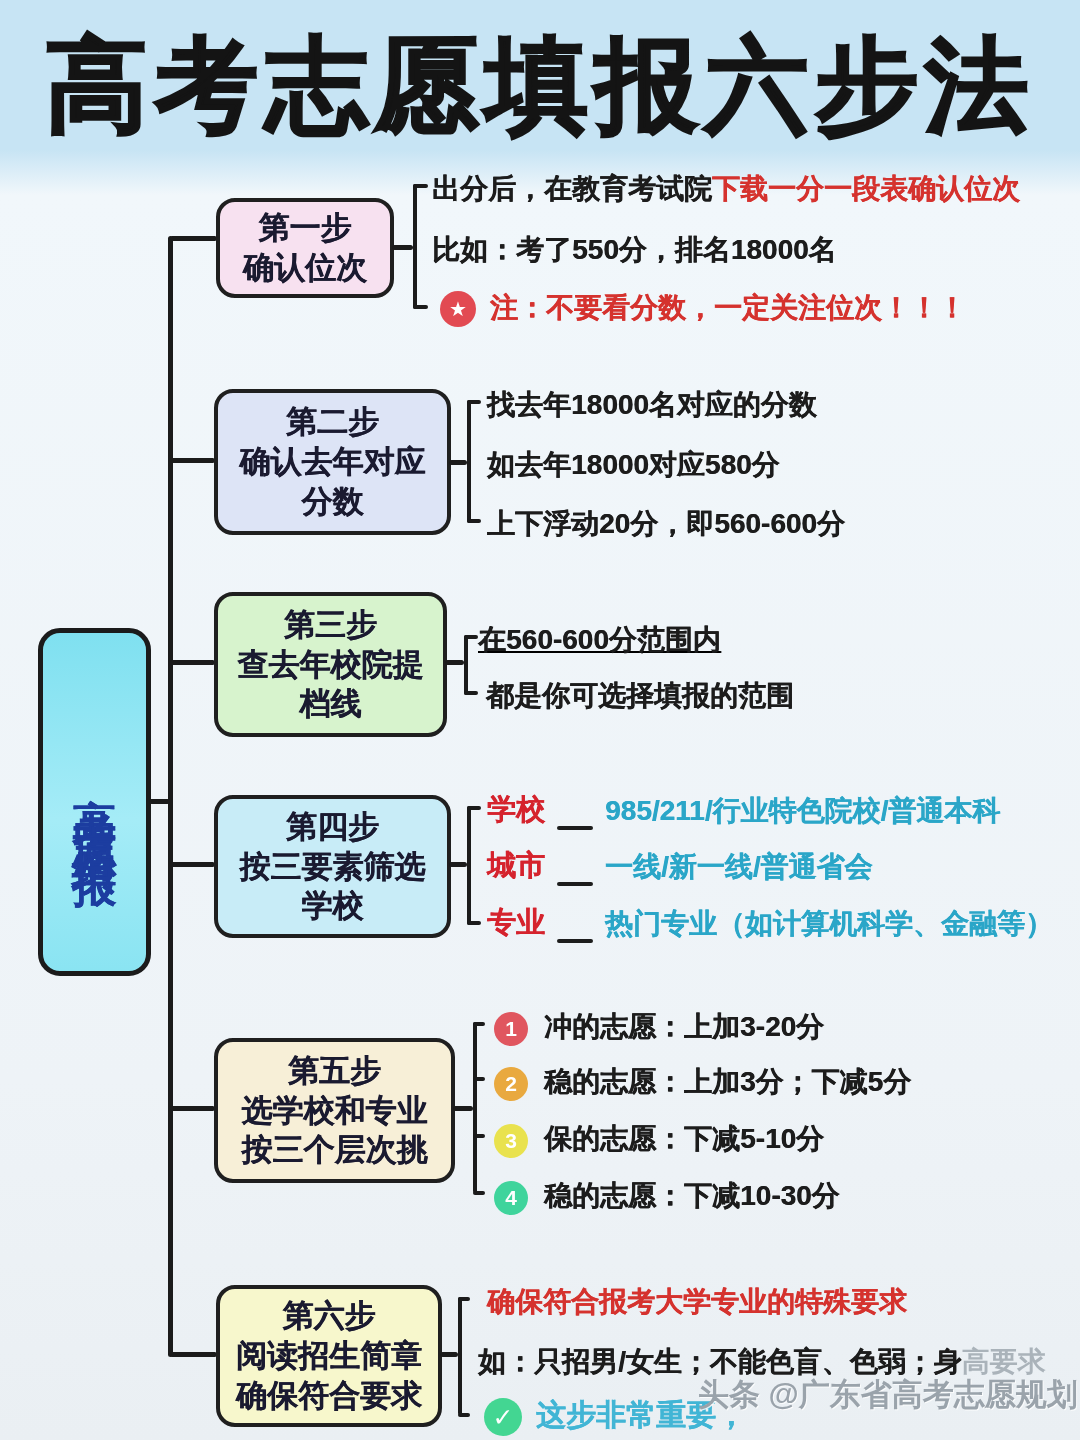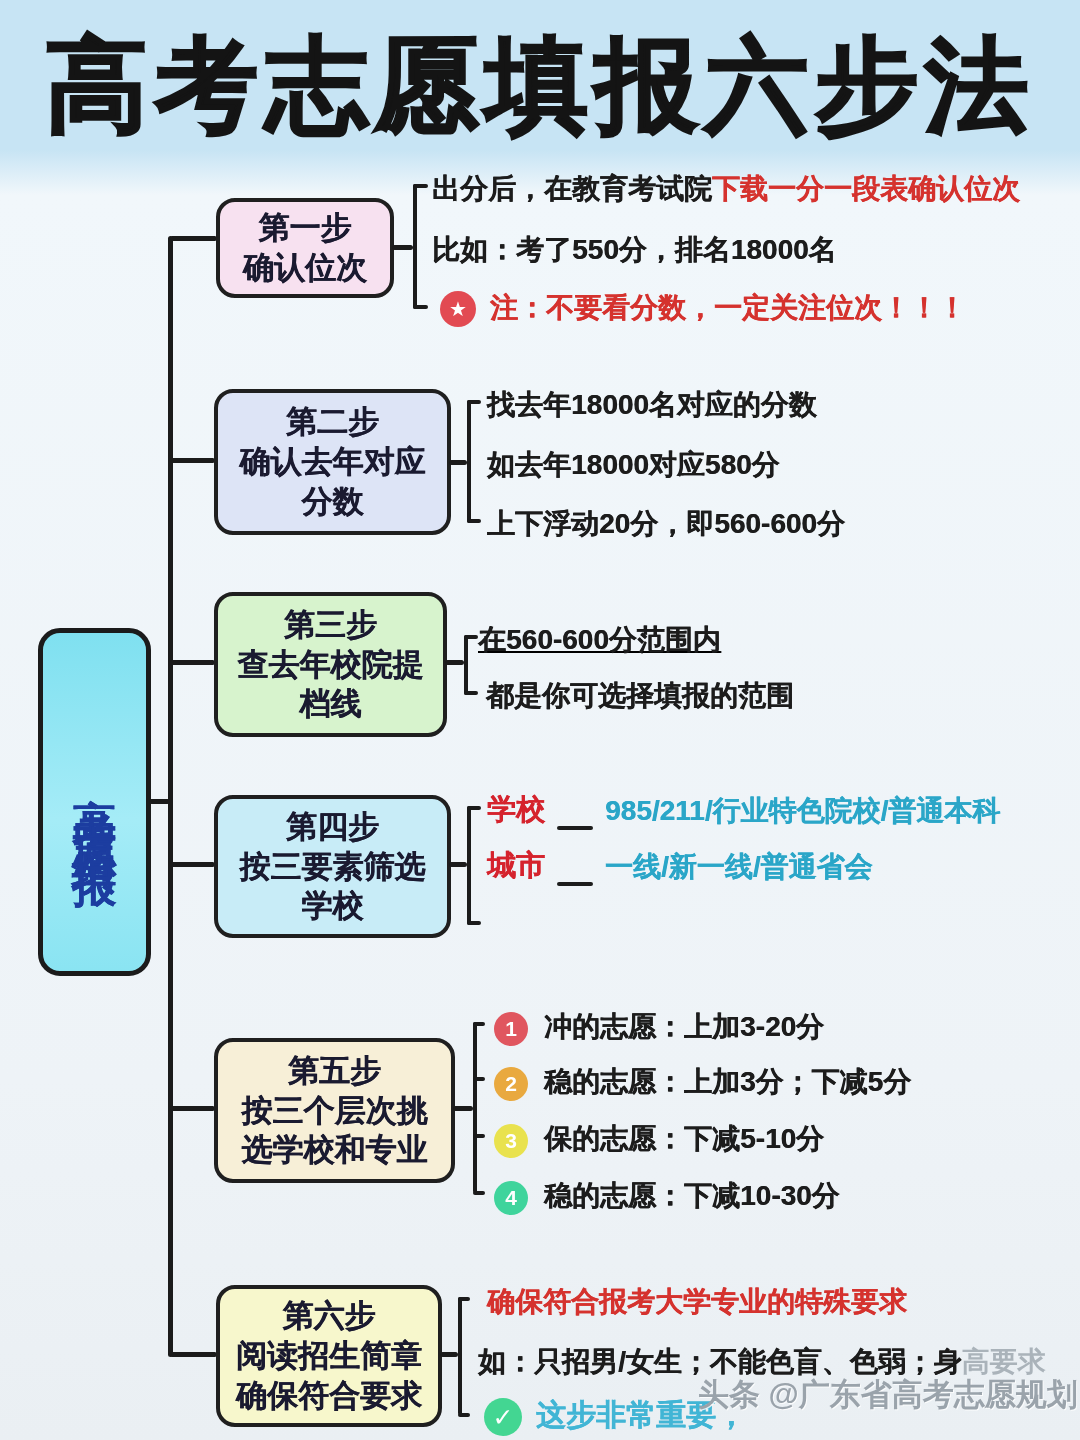--- a/index.html
+++ b/index.html
@@ -179,25 +179,30 @@
   <div class="item" style="left:487px;top:786px;">
     <span class="t-label">学校</span>
     <span class="dash"></span>
     <span class="t-teal">985/211/行业特色院校/普通本科</span>
   </div>
   <div class="item" style="left:487px;top:842px;">
     <span class="t-label">城市</span>
     <span class="dash"></span>
     <span class="t-teal">一线/新一线/普通省会</span>
   </div>
+  <div class="item" style="left:487px;top:899px;">
+    <span class="t-label">专业</span>
+    <span class="dash"></span>
+    <span class="t-teal">热门专业（如计算机科学、金融等）</span>
+  </div>
 
   <div class="step-box" style="left:214px;top:1038px;width:241px;height:145px;background:#f7efd7;">
     <div class="step-title-line">第五步</div>
+    <div class="step-title-line">选学校和专业</div>
     <div class="step-title-line">按三个层次挑</div>
-    <div class="step-title-line">选学校和专业</div>
   </div>
   <div class="hline" style="left:453px;top:1106px;width:20px;"></div>
   <div class="vline" style="left:473px;top:1022px;height:171px;width:4px;"></div>
   <div class="hline tick" style="left:473px;top:1022px;width:12px;"></div>
   <div class="hline tick" style="left:473px;top:1077px;width:12px;"></div>
   <div class="hline tick" style="left:473px;top:1134px;width:12px;"></div>
   <div class="hline tick" style="left:473px;top:1191px;width:12px;"></div>
 
   <div class="item" style="left:494px;top:1002px;">
     <span class="badge num-badge badge-1">

